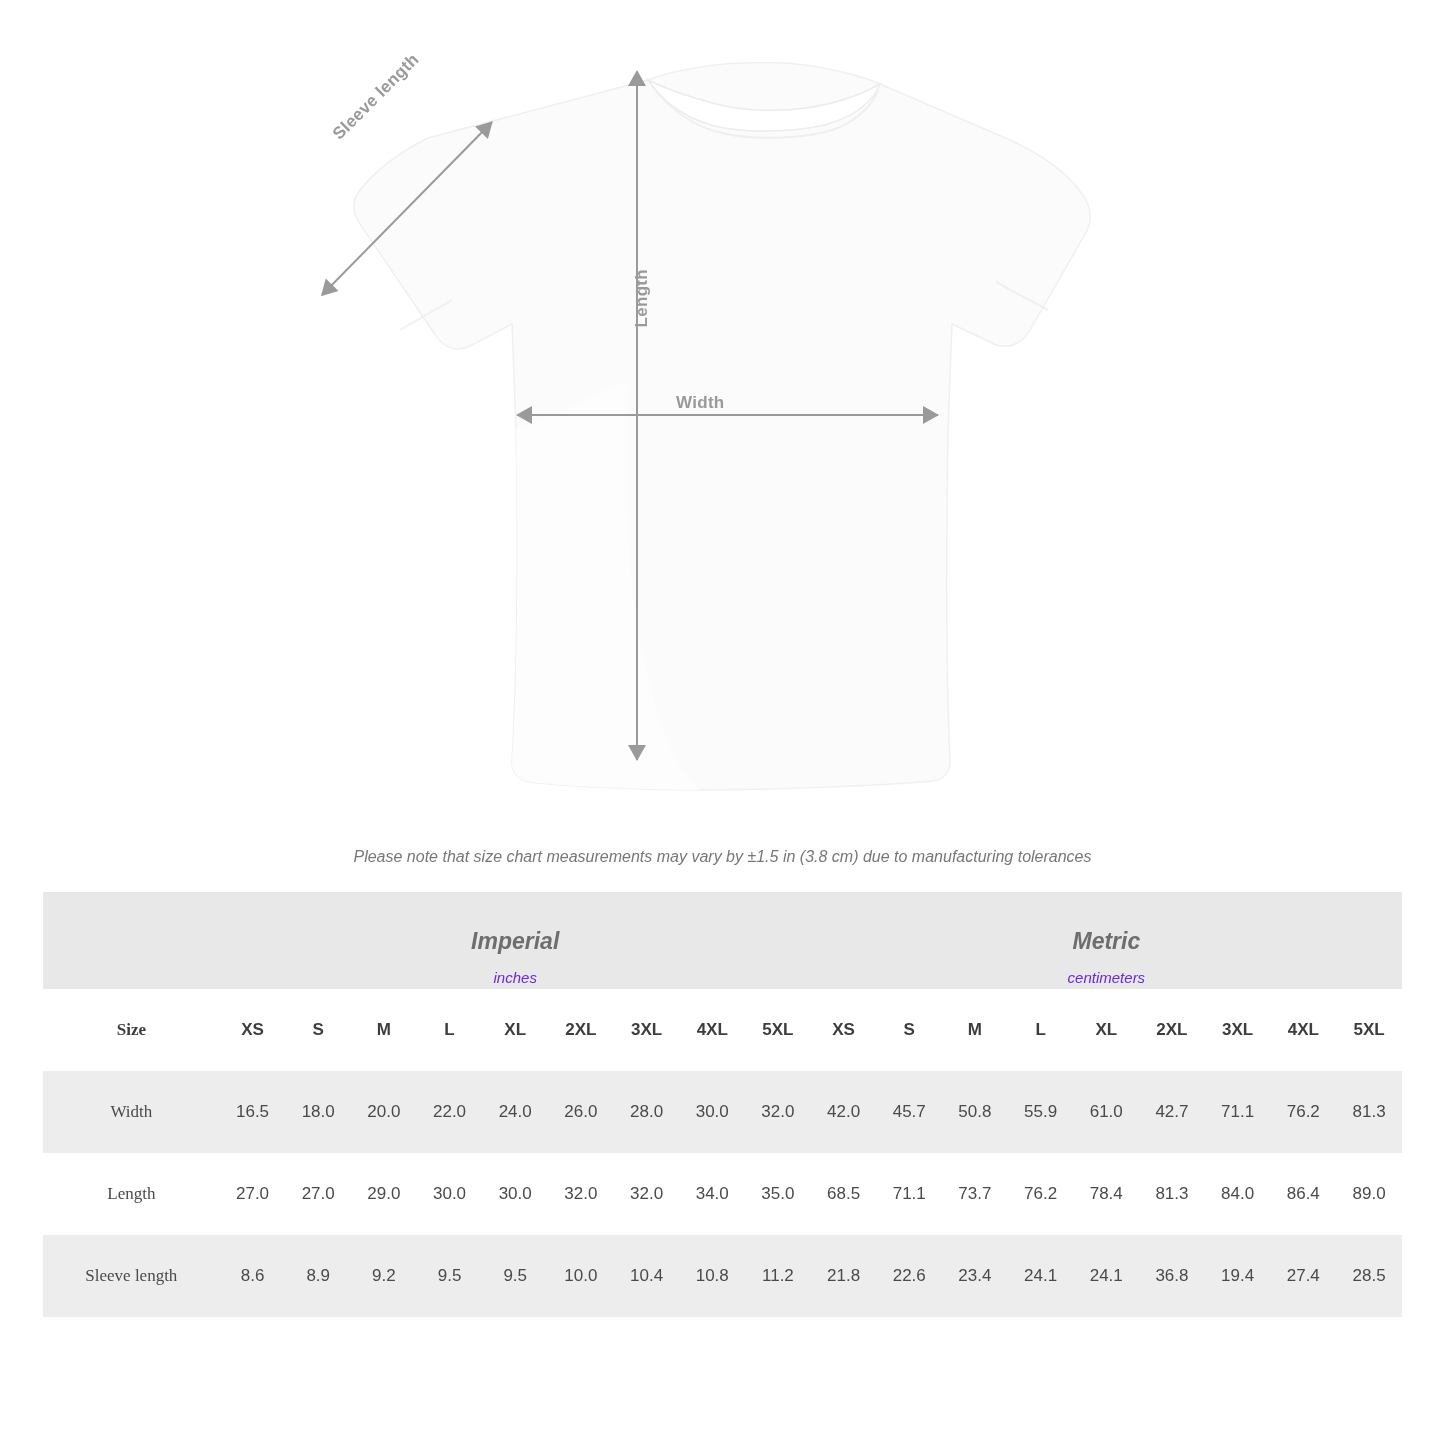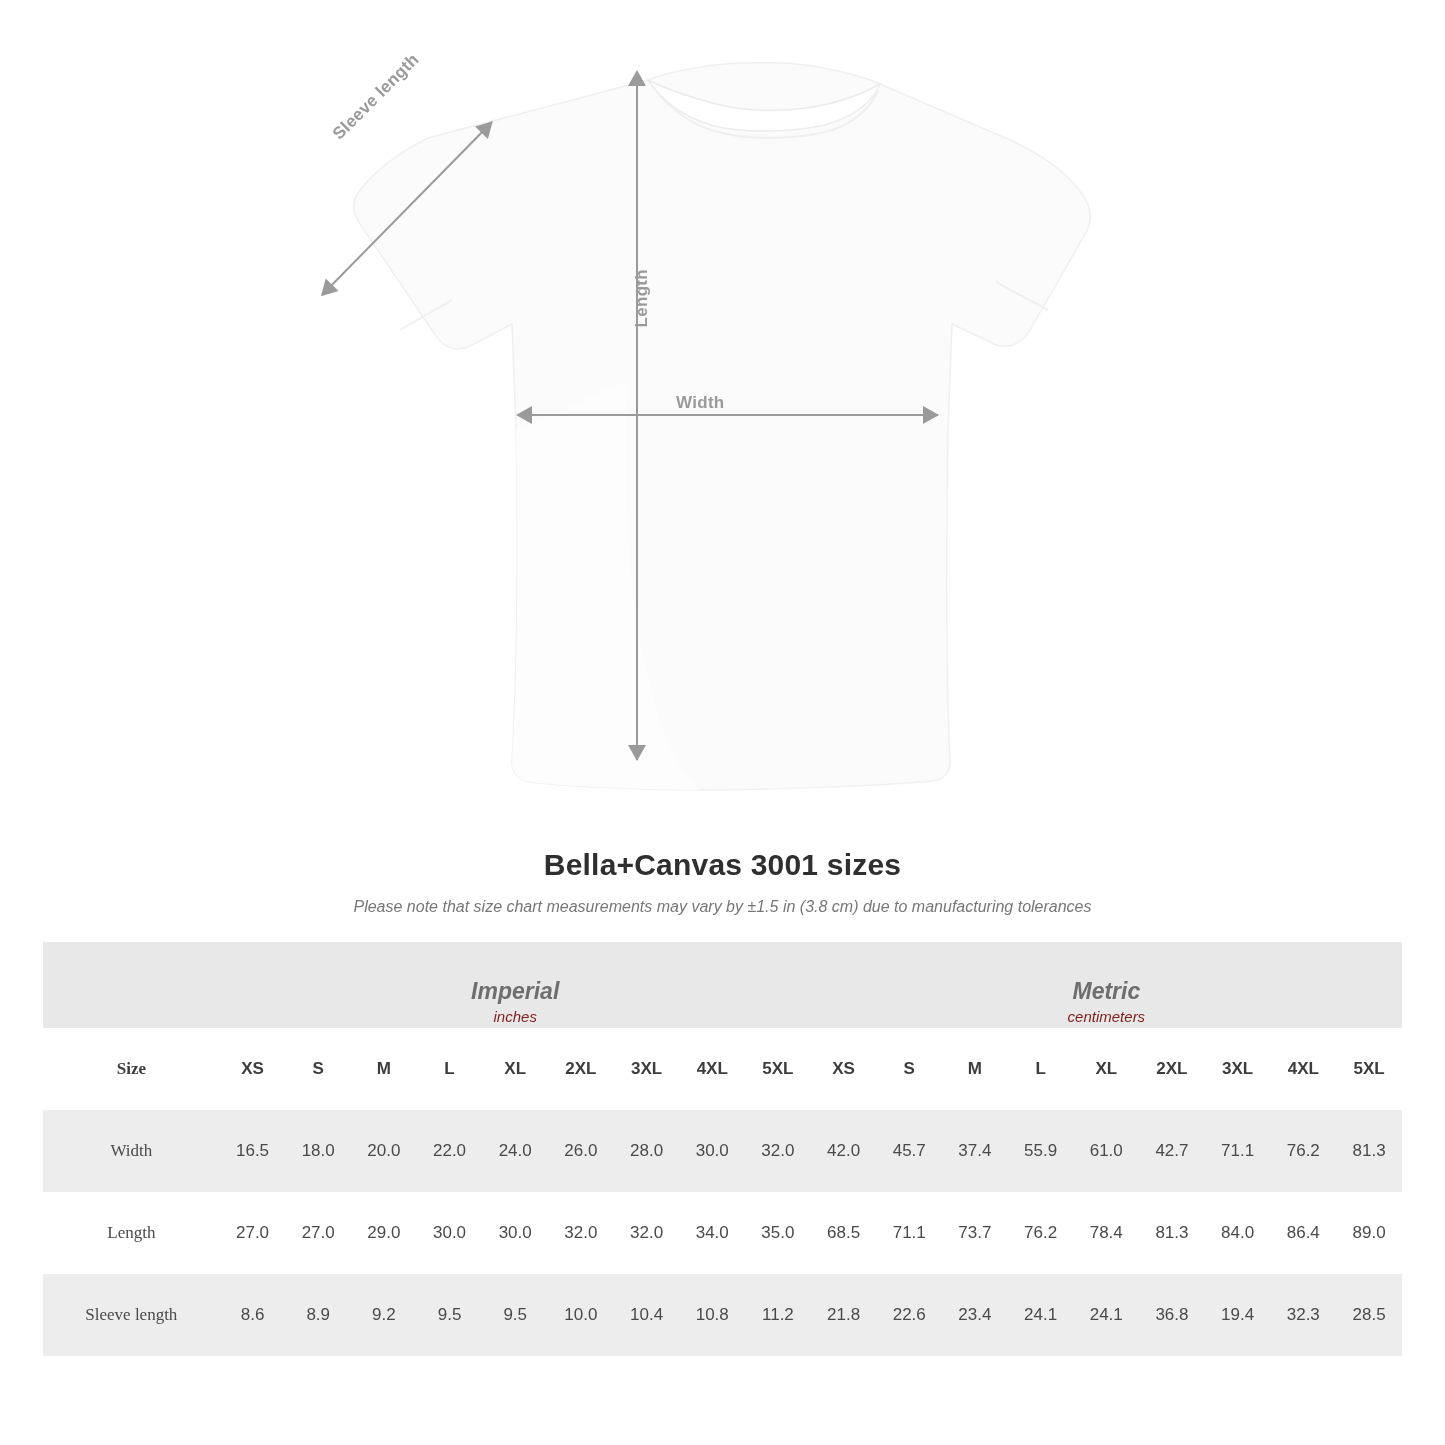--- a/index.html
+++ b/index.html
@@ -101,22 +101,23 @@
     font-size: 23px;
     font-style: italic;
     font-weight: bold;
     color: #6e6e6e;
     line-height: 1.25;
     margin-top: 35px;
   }
   .unit-sub {
     font-size: 15px;
     font-style: italic;
-    color: #7f1d1d;
+    color: #6d28d9;
     line-height: 1.5;
+    margin-top: 11px;
   }
   .row-head {
     font-weight: bold;
     color: #3d3d3d;
     font-size: 17px;
     font-family: Liberation Serif, serif;
   }
   tr.band-light td { background: #ffffff; }
   tr.band-grey td { background: #ededed; }
   tr.size-row td {
@@ -191,21 +192,20 @@
         <line x1="323" y1="294" x2="492" y2="122" stroke="#9a9a9a" stroke-width="2" marker-start="url(#arrTail)" marker-end="url(#arrHead)"></line>
       </g>
     </svg>
 
     <span class="dim-label width-label">Width</span>
     <span class="dim-label length-label">Length</span>
     <span class="dim-label sleeve-label">Sleeve length</span>
   </div>
 
   <div class="title-block">
-    <div class="chart-title">Bella+Canvas 3001 sizes</div>
     <div class="chart-note">Please note that size chart measurements may vary by ±1.5 in (3.8 cm) due to manufacturing tolerances</div>
   </div>
 
   <div class="table-wrap">
     <table class="size-table">
       <colgroup>
         <col style="width:13.0%">
         <col span="18" style="width:4.833%">
       </colgroup>
       <tbody>
@@ -249,21 +249,21 @@
           <td>18.0</td>
           <td>20.0</td>
           <td>22.0</td>
           <td>24.0</td>
           <td>26.0</td>
           <td>28.0</td>
           <td>30.0</td>
           <td>32.0</td>
           <td>42.0</td>
           <td>45.7</td>
-          <td>37.4</td>
+          <td>50.8</td>
           <td>55.9</td>
           <td>61.0</td>
           <td>42.7</td>
           <td>71.1</td>
           <td>76.2</td>
           <td>81.3</td>
         </tr>
 
         <tr class="band-light">
           <td class="row-head">Length</td>
@@ -298,20 +298,20 @@
           <td>10.4</td>
           <td>10.8</td>
           <td>11.2</td>
           <td>21.8</td>
           <td>22.6</td>
           <td>23.4</td>
           <td>24.1</td>
           <td>24.1</td>
           <td>36.8</td>
           <td>19.4</td>
-          <td>32.3</td>
+          <td>27.4</td>
           <td>28.5</td>
         </tr>
       </tbody>
     </table>
   </div>
 
 </div>
 
 </body></html>

